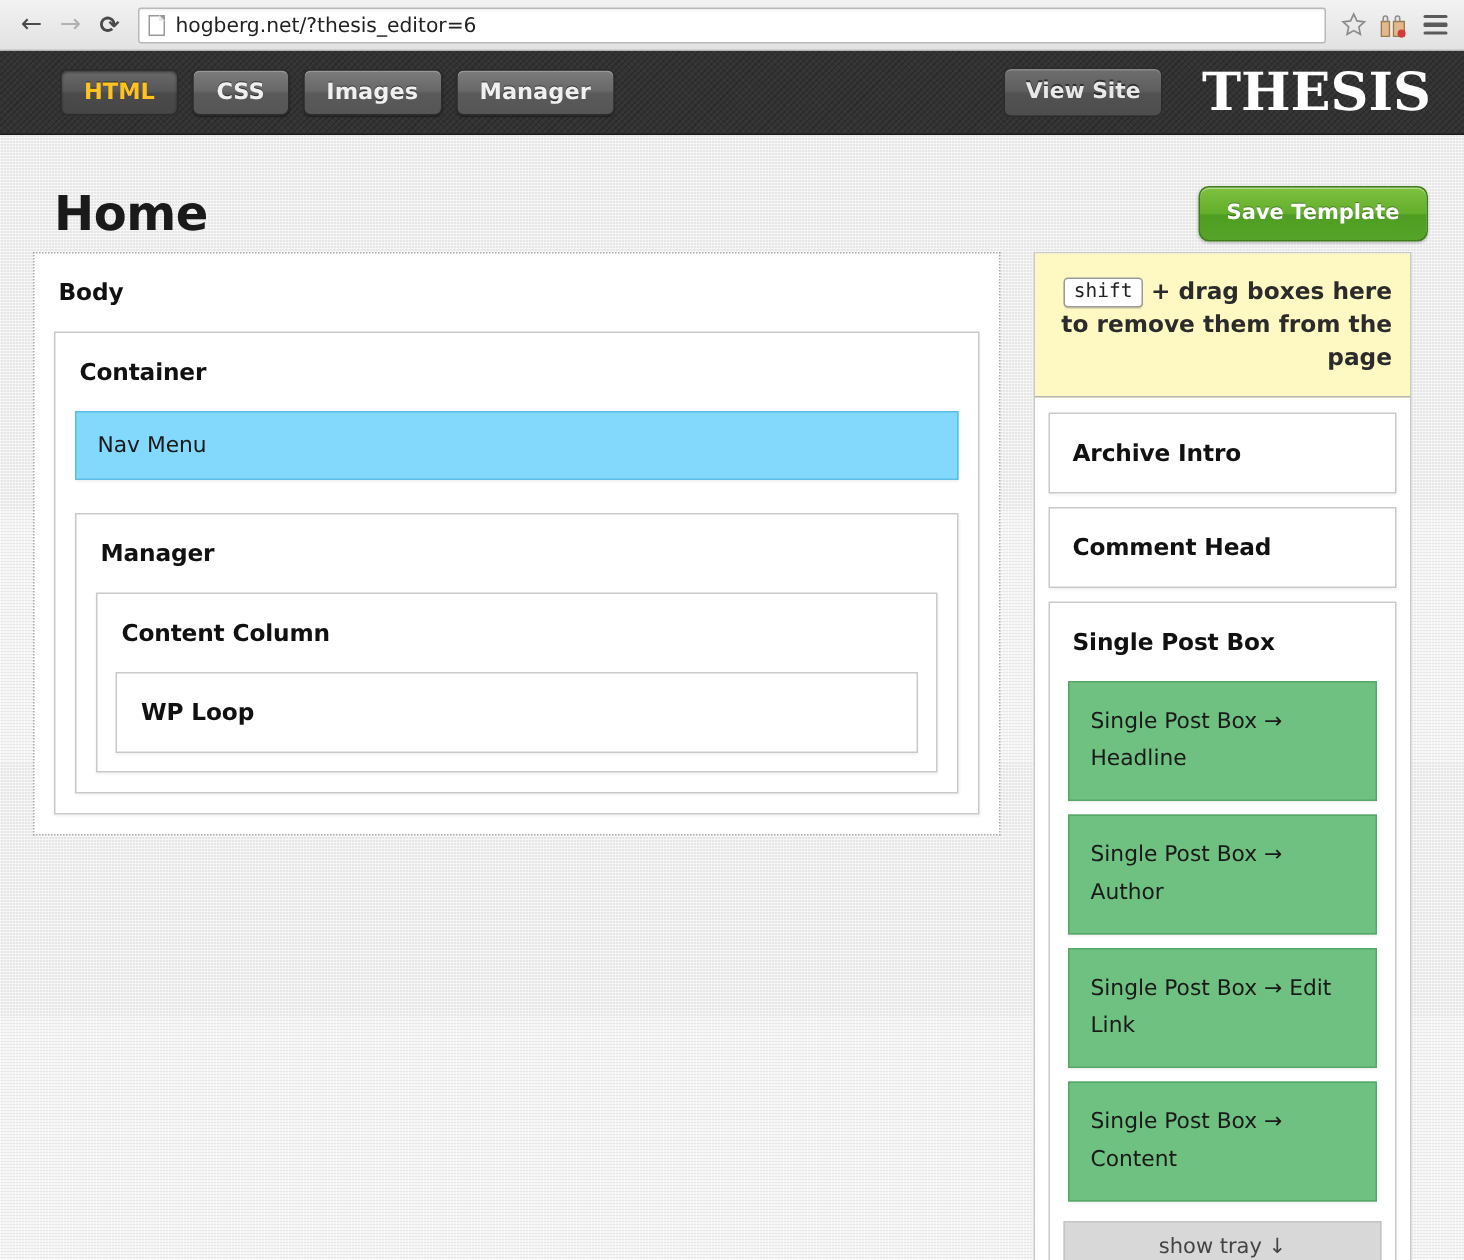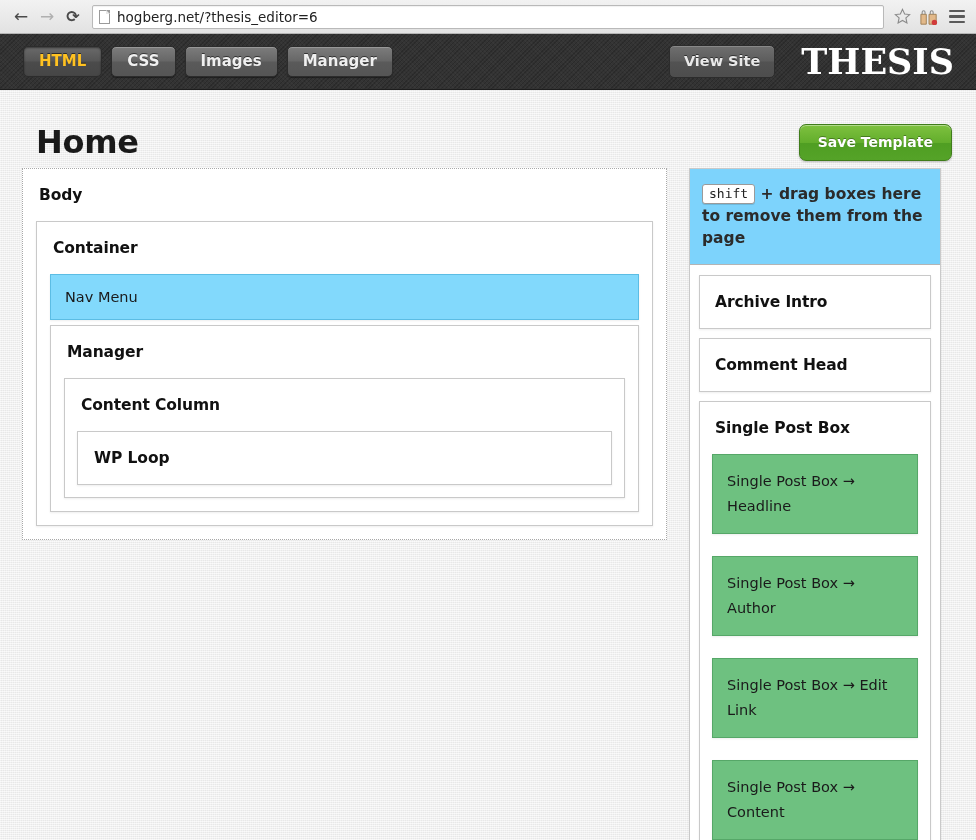--- a/index.html
+++ b/index.html
@@ -99,21 +99,21 @@
 
   
   .thesis-bar {
     height: 56px;
     background-color: #333333;
     background-image:
       repeating-linear-gradient(45deg, rgba(255,255,255,0.022) 0px, rgba(255,255,255,0.022) 1px, transparent 1px, transparent 3px),
       repeating-linear-gradient(-45deg, rgba(0,0,0,0.18) 0px, rgba(0,0,0,0.18) 1px, transparent 1px, transparent 3px);
     display: flex;
     align-items: center;
-    padding: 0 22px 0 23px;
+    padding: 0 22px 0 40px;
     border-bottom: 1px solid #1d1d1d;
   }
   .tb-tabs { display: flex; gap: 9px; }
   .tb-btn {
     background: linear-gradient(to bottom, #7c7c7c 0%, #676767 48%, #5a5a5a 52%, #555555 100%);
     border: 1px solid #2c2c2c;
     border-radius: 5px;
     color: #f0f0f0;
     font-size: 15px;
     font-weight: bold;
@@ -222,21 +222,21 @@
     padding: 17px 0 17px 16px;
     letter-spacing: -0.1px;
   }
   .bx-kids { padding: 0 13px 4px 13px; }
   .bx-kids-tight { padding: 0 12px 3px 12px; }
 
   .leaf-blue {
     background: #82d9fc;
     border: 1px solid #5cbde4;
     box-shadow: 0 1px 2px rgba(0,0,0,0.07);
-    margin-bottom: 5px;
+    margin-bottom: 22px;
   }
   .leaf-green {
     background: #6ec180;
     border: 1px solid #56a768;
     box-shadow: 0 1px 2px rgba(0,0,0,0.07);
     margin-bottom: 9px;
   }
   .leaf-label {
     font-size: 14.5px;
     font-weight: normal;
@@ -249,26 +249,26 @@
     width: 252px;
     flex: none;
   }
   .tray-panel {
     border: 1px solid #c9c9c9;
     background: #ffffff;
     box-shadow: 0 1px 2px rgba(0,0,0,0.07);
     margin-bottom: 9px;
   }
   .tray-head {
-    background: #7dd3fc;
+    background: #fef9c3;
     border-bottom: 1px solid #b4b4b4;
     color: #2b2b2b;
     font-size: 15.5px;
     font-weight: bold;
-    text-align: left;
+    text-align: right;
     line-height: 1.42;
     padding: 14px 12px 15px;
   }
   .keycap {
     display: inline-block;
     background: #ffffff;
     border: 1px solid #9a9a9a;
     border-radius: 3px;
     font-family: "DejaVu Sans Mono", "Liberation Mono", monospace;
     font-size: 13px;
@@ -284,21 +284,21 @@
     background: #ffffff;
     border: 1px solid #c9c9c9;
     box-shadow: 0 1px 2px rgba(0,0,0,0.07);
     margin-bottom: 9px;
   }
   .tray-item .bx-label { padding: 17px 0 17px 15px; }
   .tray-green {
     background: #6ec180;
     border: 1px solid #56a768;
     box-shadow: 0 1px 2px rgba(0,0,0,0.07);
-    margin-bottom: 22px;
+    margin-bottom: 9px;
     min-height: 66px;
   }
   .tray-green .leaf-label {
     padding: 14px 12px 14px 14px;
     line-height: 1.72;
   }
   .show-tray {
     background: #d8d8d8;
     border: 1px solid #c4c4c4;
     color: #444;

